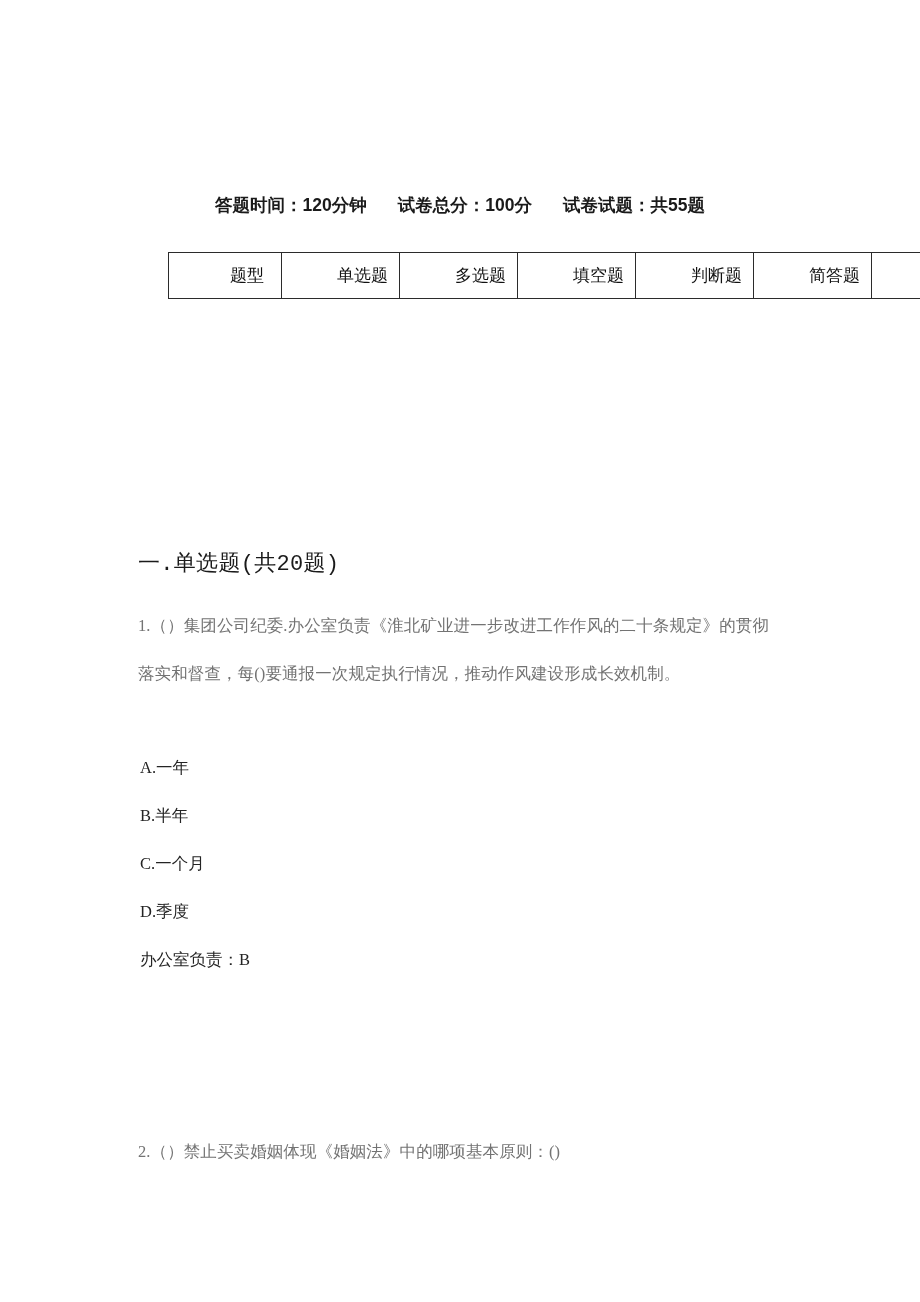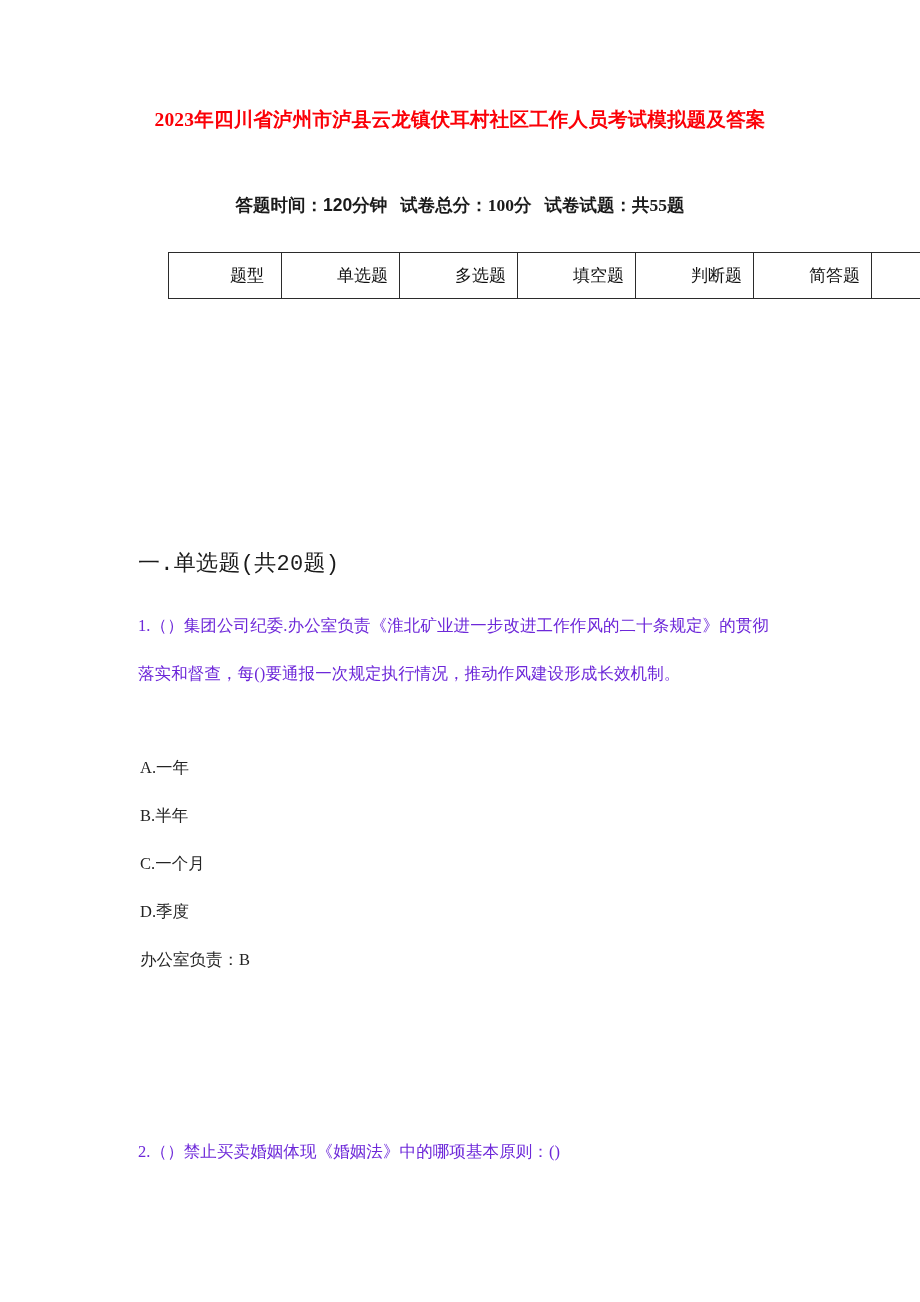--- a/index.html
+++ b/index.html
@@ -44,22 +44,21 @@
     right: 0;
     top: 193px;
     text-align: center;
     font-family: "Liberation Sans", "DejaVu Sans", sans-serif;
     font-weight: bold;
     font-size: 17.5px;
     color: #1a1a1a;
     white-space: nowrap;
   }
   .exam-meta .meta-item + .meta-item {
-    margin-left: 13px;
-    font-family: Liberation Serif, serif;
+    margin-left: 31px;
   }
 
   
   .score-table-wrap {
     position: absolute;
     left: 168px;
     top: 252px;
     width: 589px;
   }
   table.score-table {
@@ -103,21 +102,21 @@
 
   
   .question-block {
     position: absolute;
     left: 138px;
     width: 660px;
   }
   .q-line {
     font-family: "Liberation Serif", "DejaVu Serif", serif;
     font-size: 16.5px;
-    color: #6d28d9;
+    color: #737373;
     line-height: 48px;
     white-space: nowrap;
     letter-spacing: 0.1px;
   }
   .opt-line {
     font-family: "Liberation Serif", "DejaVu Serif", serif;
     font-size: 16.5px;
     color: #242424;
     line-height: 48px;
     white-space: nowrap;
@@ -140,21 +139,20 @@
   #q1 .ans      { position: absolute; top: 334px; left: 2px; }
 
   #q2 { top: 1128px; }
   #q2 .q-stem-1 { position: absolute; top: 0; left: 0; }
 </style>
 </head>
 <body>
 
 <div class="page">
 
-  <div class="doc-title">2023年四川省泸州市泸县云龙镇伏耳村社区工作人员考试模拟题及答案</div>
 
   <div class="exam-meta">
     <span class="meta-item">答题时间：120分钟</span><span class="meta-item">试卷总分：100分</span><span class="meta-item">试卷试题：共55题</span>
   </div>
 
   <div class="score-table-wrap">
     <table class="score-table">
       <tbody>
         <tr class="head-row">
           <td class="col-type">题型</td>

